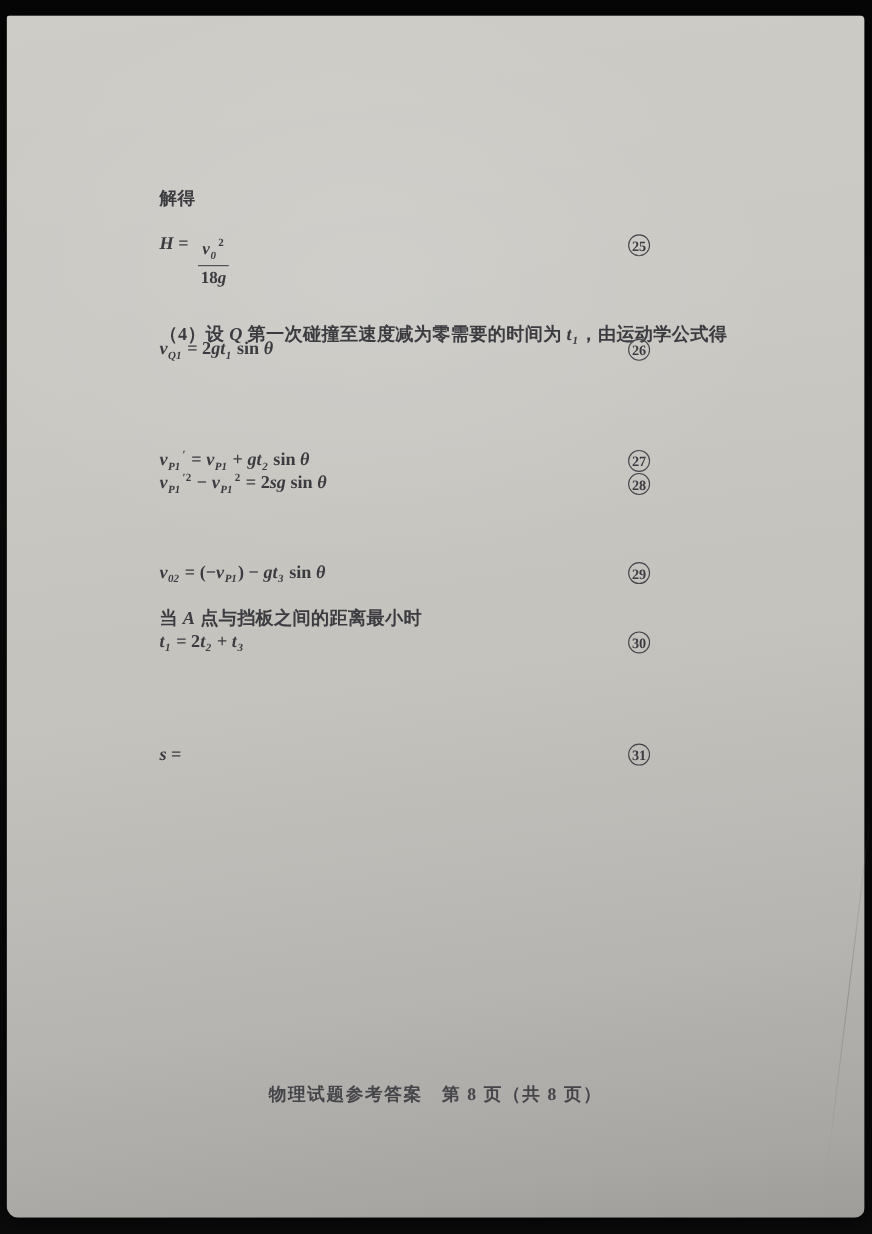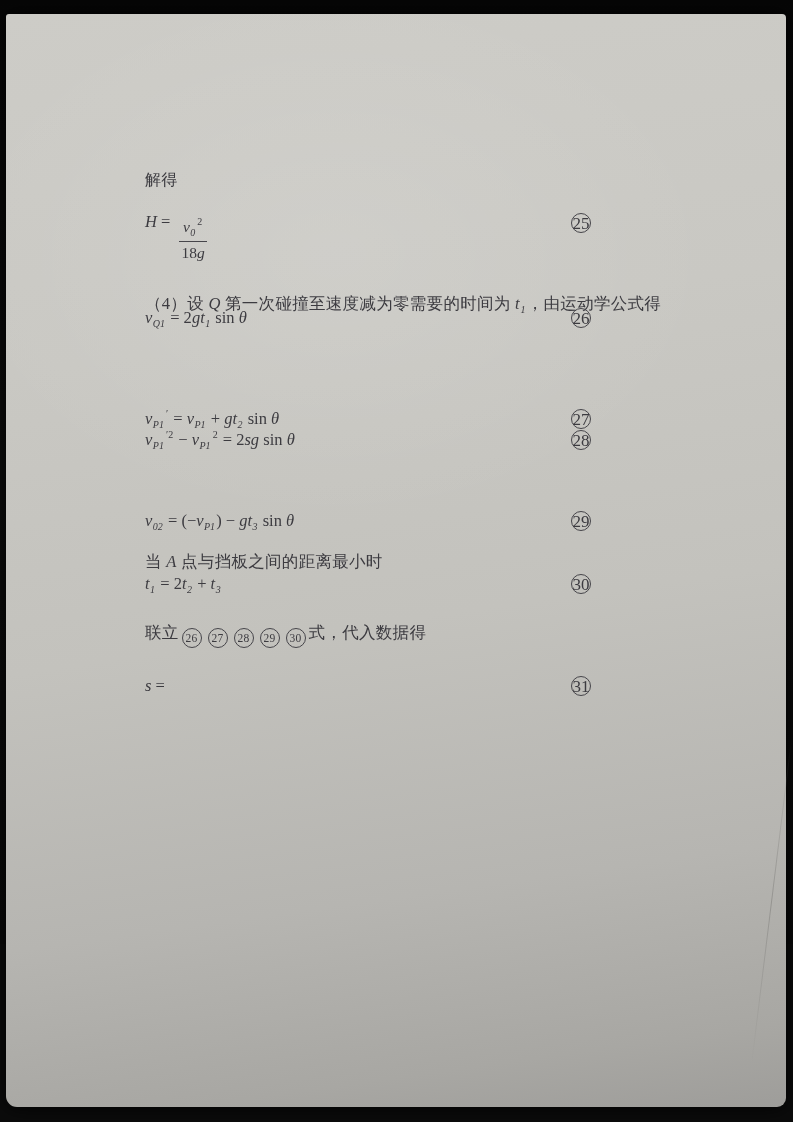--- a/index.html
+++ b/index.html
@@ -9,20 +9,21 @@
     height: 1122px;
     background: #0b0b0b;
     overflow: hidden;
     font-family: "Liberation Serif", serif;
   }
   .stage {
     position: relative;
     width: 793px;
     height: 944px;
     background: linear-gradient(180deg, #060606 0%, #0d0d0d 50%, #090909 100%);
+    font-weight: bold;
   }
   .paper {
     position: absolute;
     left: 6px;
     top: 14px;
     width: 780px;
     height: 1093px;
     color: #3c3b40;
     background:
       radial-gradient(ellipse 600px 420px at 42% 22%, rgba(255,255,255,0.10), rgba(255,255,255,0) 65%),
@@ -71,21 +72,21 @@
   .circle {
     display: inline-flex;
     align-items: center;
     justify-content: center;
     width: 20px;
     height: 20px;
     min-width: 20px;
     box-sizing: border-box;
     border: 1.4px solid #46454a;
     border-radius: 50%;
-    font-size: 17px;
+    font-size: 13px;
     line-height: 1;
     font-family: "Liberation Serif", serif;
   }
   .tk-circ {
     display: inline-flex;
     align-items: center;
     justify-content: center;
     width: 20px;
     height: 20px;
     box-sizing: border-box;
@@ -175,27 +176,25 @@
 
     <div class="row text-row" style="top:535px; height:26px;">
       <span class="cn eq"><span class="tk-n">当 </span><span class="tk-v">A</span><span class="tk-n"> 点与挡板之间的距离最小时</span></span>
     </div>
 
     <div class="row" style="top:557px; height:26px;">
       <span class="eq"><span class="tk-v">t</span><span class="tk-sub">1</span><span class="tk-n"> = 2</span><span class="tk-v">t</span><span class="tk-sub">2</span><span class="tk-n"> + </span><span class="tk-v">t</span><span class="tk-sub">3</span></span>
       <span class="circle">30</span>
     </div>
 
-    <div class="row text-row" style="top:607px; height:28px;">
-      <span class="cn eq"><span class="tk-n">联立</span><span class="tk-circ">26</span><span class="tk-circ">27</span><span class="tk-circ">28</span><span class="tk-circ">29</span><span class="tk-circ">30</span><span class="tk-n">式，代入数据得</span></span>
-    </div>
 
     <div class="row" style="top:645px; height:54px;">
       <span class="eq">
         <span><span class="tk-v">s</span><span class="tk-n"> = </span></span>
       </span>
       <span class="circle">31</span>
     </div>
 
+    <div class="footer">物理试题参考答案　第 8 页（共 8 页）</div>
 
     <div class="crease"></div>
   </div>
 </div>
 
 </body></html>

